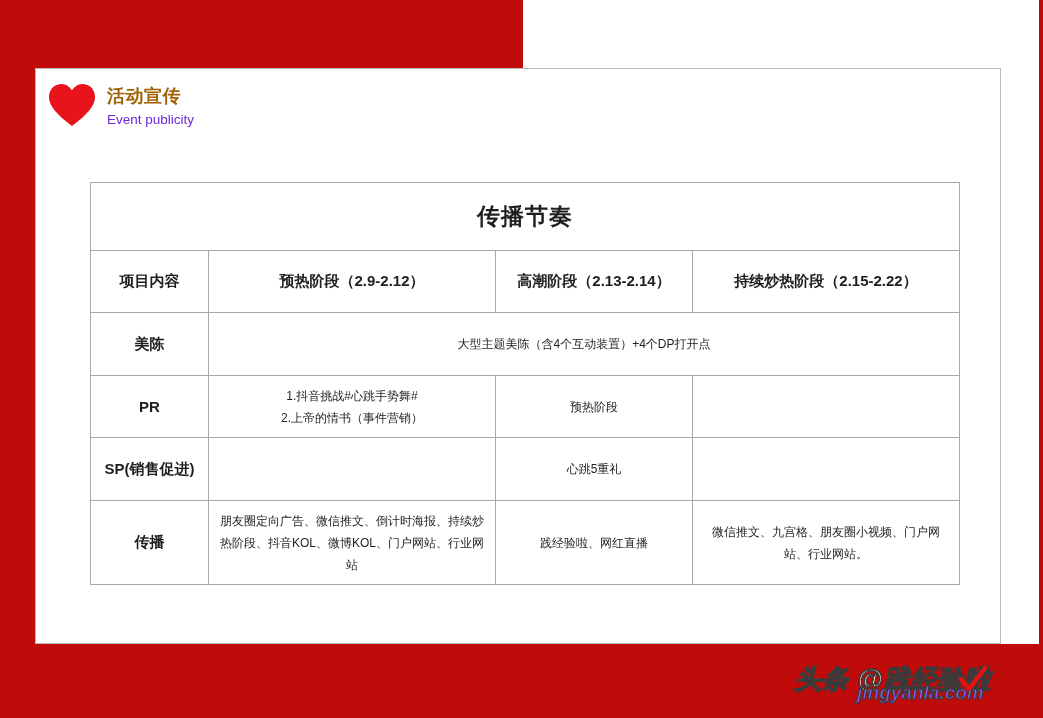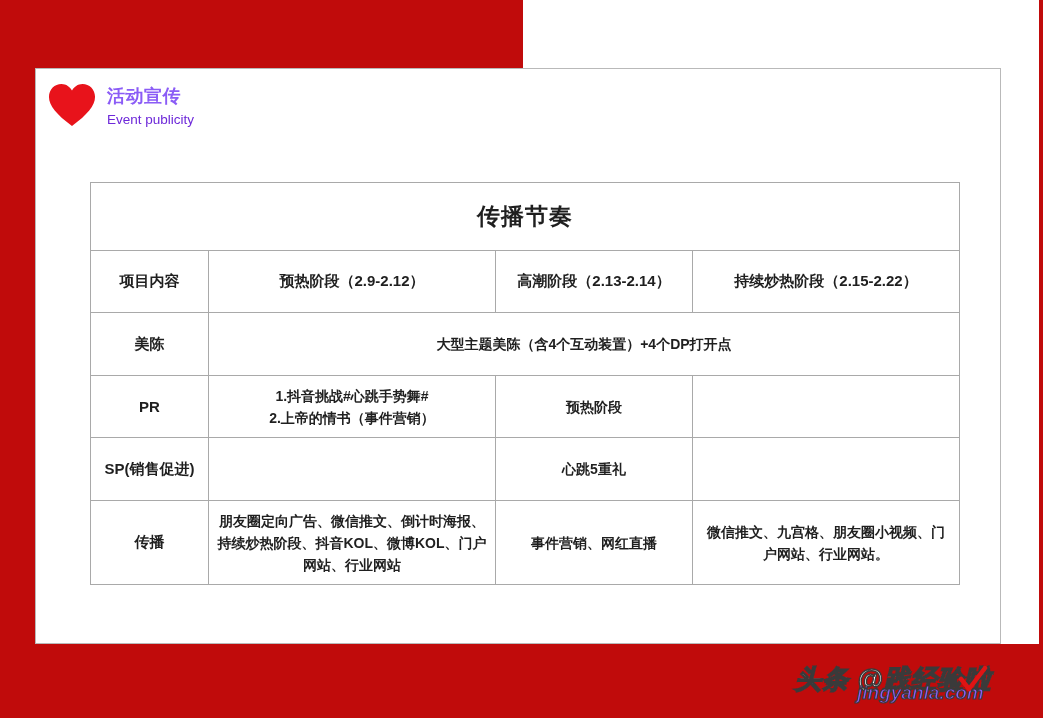--- a/index.html
+++ b/index.html
@@ -79,21 +79,21 @@
     flex: 0 0 48px;
     margin-top: 2px;
   }
   .heading-text {
     margin-left: 11px;
     padding-top: 6px;
   }
   .heading-cn {
     font-size: 18px;
     font-weight: bold;
-    color: #8b5cf6;
+    color: #a16207;
     line-height: 22px;
     letter-spacing: 0.5px;
   }
   .heading-en {
     font-size: 13.5px;
     color: #6d28d9;
     line-height: 20px;
     margin-top: 3px;
   }
 
@@ -128,23 +128,23 @@
     font-size: 15px;
     font-weight: bold;
   }
 
   .row-label {
     font-size: 15px;
     font-weight: bold;
   }
 
   .cell-body {
-    font-size: 14px;
+    font-size: 12px;
     line-height: 22px;
-    font-weight: bold;
+    font-weight: normal;
   }
 
   .row-meichen td { height: 63px; }
   .row-pr td { height: 62px; }
   .row-sp td { height: 63px; margin-left: 8px; }
   .row-chuanbo td { height: 84px; }
 
   .cell-multiline { white-space: pre-line; }
 
   
@@ -251,21 +251,21 @@
         <tr class="row-sp">
           <td class="row-label">SP(销售促进)</td>
           <td class="cell-body"></td>
           <td class="cell-body">心跳5重礼</td>
           <td class="cell-body"></td>
         </tr>
 
         <tr class="row-chuanbo">
           <td class="row-label">传播</td>
           <td class="cell-body">朋友圈定向广告、微信推文、倒计时海报、持续炒热阶段、抖音KOL、微博KOL、门户网站、行业网站</td>
-          <td class="cell-body">事件营销、网红直播</td>
+          <td class="cell-body">践经验啦、网红直播</td>
           <td class="cell-body">微信推文、九宫格、朋友圈小视频、门户网站、行业网站。</td>
         </tr>
       </tbody>
     </table>
 
   </div>
 
   <div class="watermark">
     <div class="wm-main">头条 @践经验啦</div>
     <div class="wm-sub">jingyanla.com</div>

